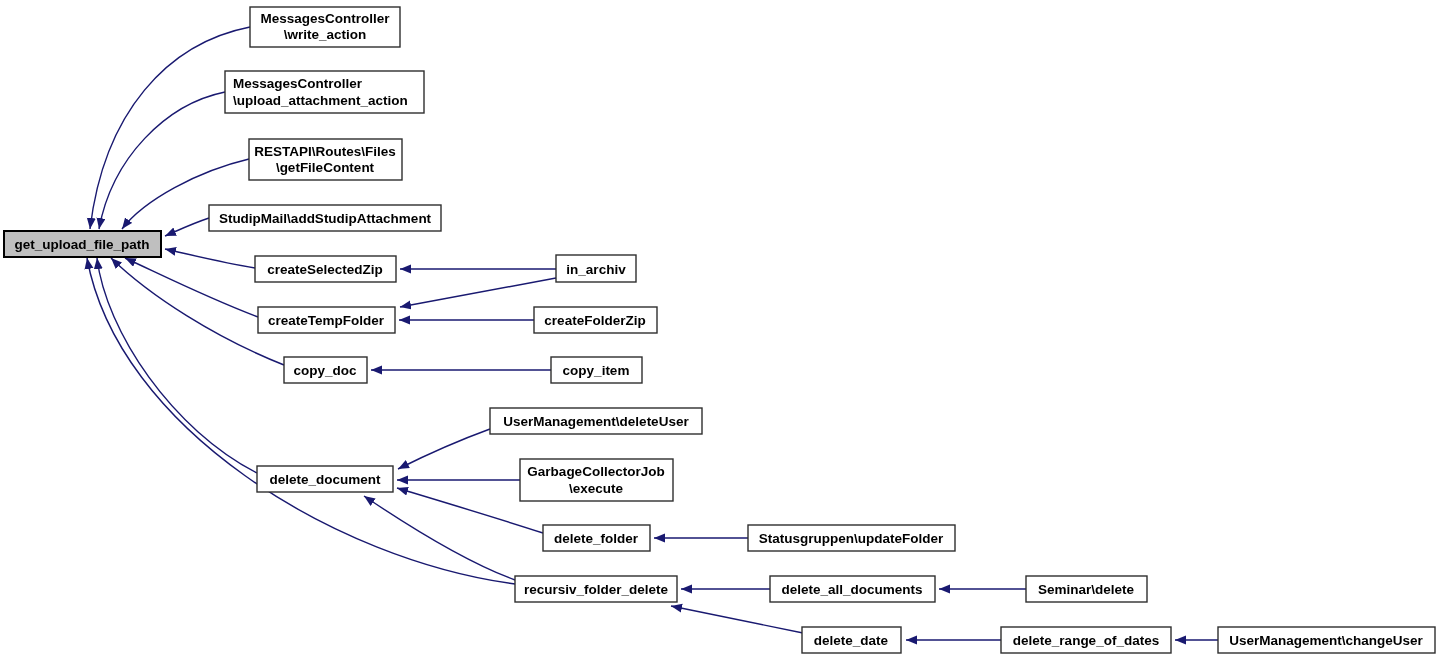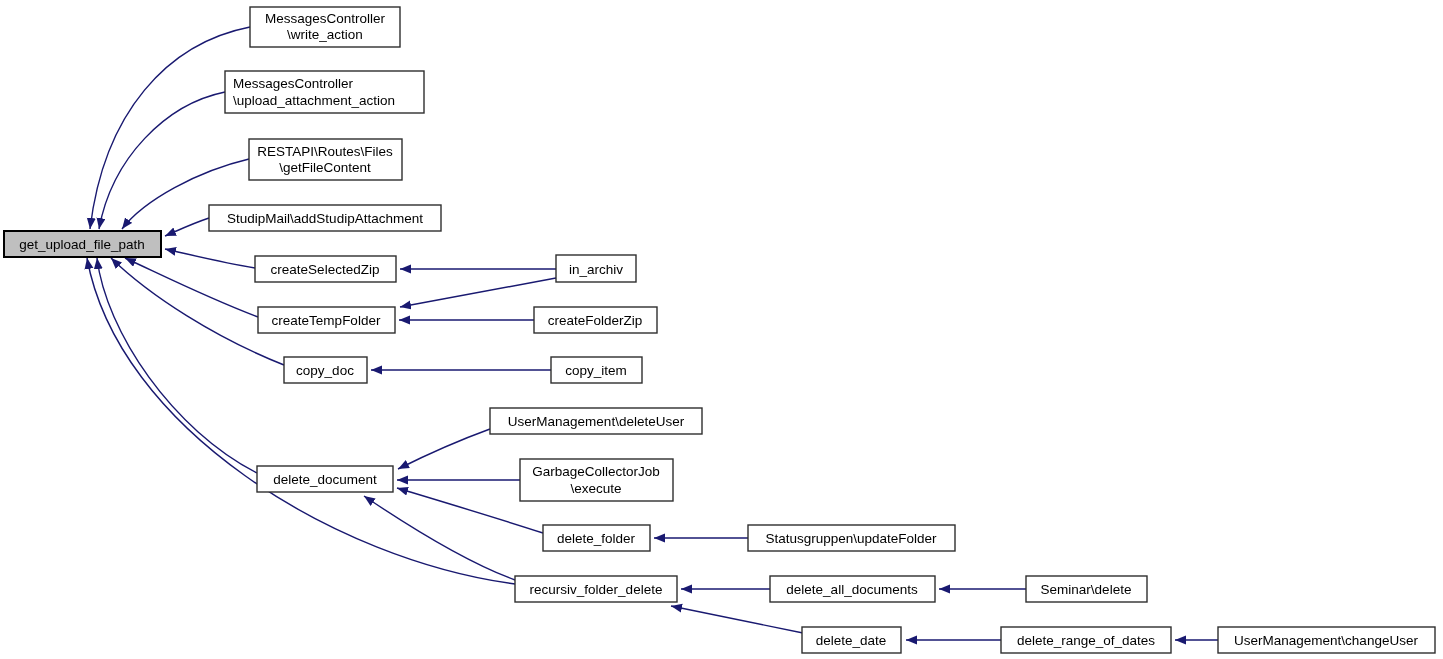--- a/index.html
+++ b/index.html
@@ -5,21 +5,21 @@
   :root{
     --edge-color:#191970;
     --node-border:#2e2e2e;
     --node-fill:#ffffff;
     --hl-fill:#bfbfbf;
     --hl-border:#000000;
     --text-color:#000000;
     --bg:#ffffff;
   }
   html,body{margin:0;padding:0;background:var(--bg);}
-  .canvas{width:1443px;height:659px;background:var(--bg);position:relative;overflow:hidden;}
+  .canvas{width:1443px;height:659px;background:var(--bg);position:relative;overflow:hidden;font-weight:bold;}
   svg{display:block;}
   .edge{fill:none;stroke:var(--edge-color);stroke-width:1.4;}
   .arrowhead{fill:var(--edge-color);stroke:none;}
   .node{fill:var(--node-fill);stroke:var(--node-border);stroke-width:1.4;}
   .node.hl{fill:var(--hl-fill);stroke:var(--hl-border);stroke-width:2;}
   .lbl{
     font-family:"Liberation Sans","DejaVu Sans",sans-serif;
     font-size:13.5px;
     fill:var(--text-color);
     text-anchor:middle;

